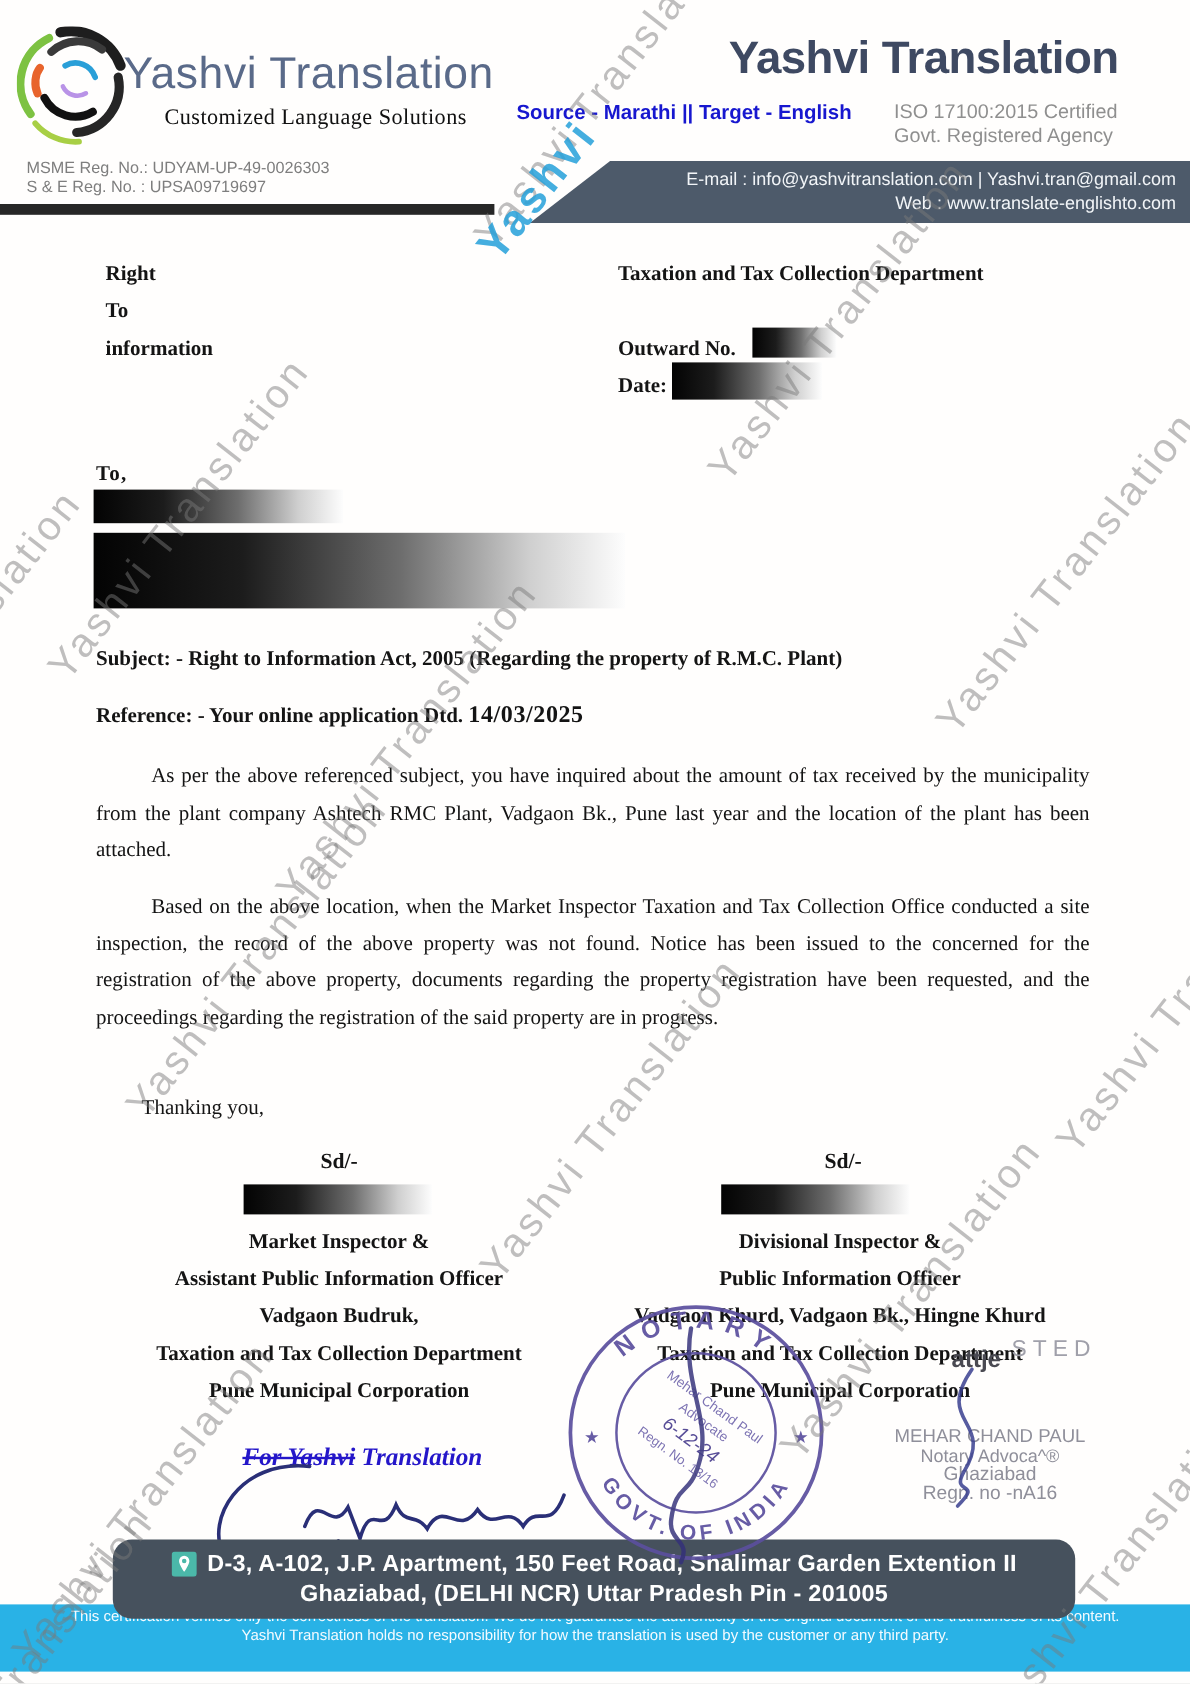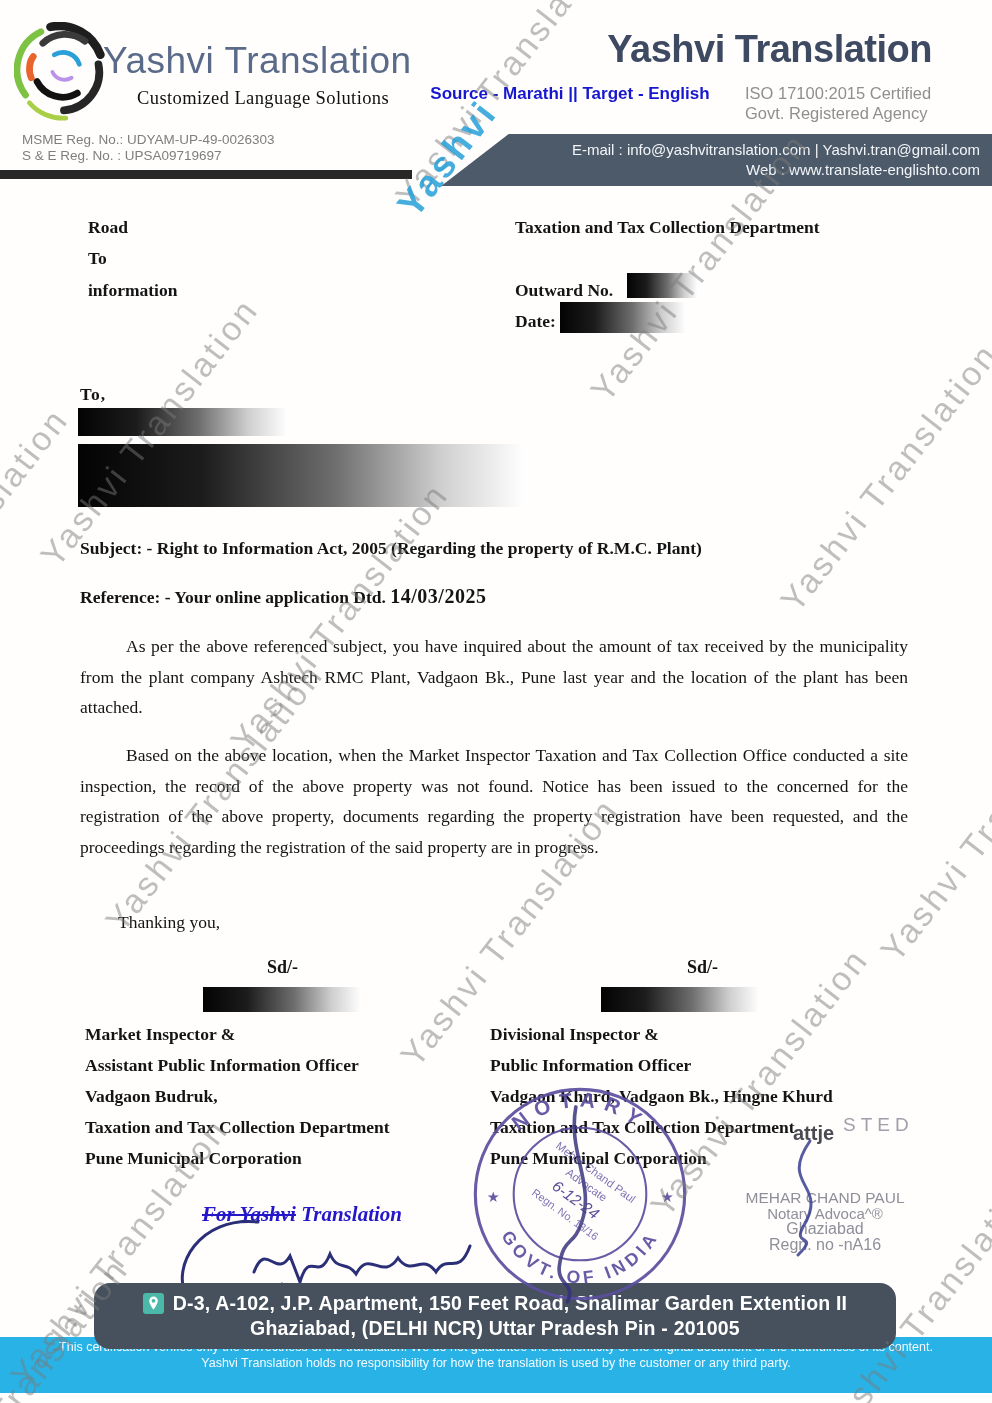--- a/index.html
+++ b/index.html
@@ -6,21 +6,21 @@
   .page{position:relative;width:992px;height:1403px;background:#fffefd;overflow:hidden;
         font-family:"Liberation Serif",serif;color:#141414;}
   .abs{position:absolute;}
   .sans{font-family:"Liberation Sans",sans-serif;}
   .b{font-weight:bold;}
   .redact{position:absolute;background:linear-gradient(90deg,#030303 0%,#1c1c1c 28%,#6e6e6e 58%,#cfcfcf 82%,#fdfdfd 100%);}
   .wm{position:absolute;font-family:"Liberation Sans",sans-serif;font-size:34px;letter-spacing:3px;
       color:rgba(122,122,122,0.48);white-space:nowrap;transform:rotate(-52deg);pointer-events:none;z-index:40;}
   .wm.cyan{color:rgba(36,160,217,0.85);font-weight:bold;font-size:37px;}
   .bodytext{position:absolute;left:80px;width:828px;text-align:justify;font-size:17.5px;line-height:30.5px;}
-  .sign-col{position:absolute;text-align:left;font-weight:bold;font-size:17.5px;line-height:31px;}
+  .sign-col{position:absolute;text-align:center;font-weight:bold;font-size:17.5px;line-height:31px;}
   .deptline{font-weight:bold;font-size:17.5px;line-height:31px;white-space:nowrap;}
   .footer-box{position:absolute;left:94px;top:1283px;width:802px;height:66px;background:#46515d;border-radius:16px;z-index:10;
               display:flex;flex-direction:column;justify-content:center;align-items:center;gap:2px;}
   .footer-line{color:#fff;font-family:"Liberation Sans",sans-serif;font-weight:bold;font-size:19.5px;letter-spacing:.2px;
                display:flex;align-items:center;gap:9px;}
   .cyan-band{position:absolute;left:0;top:1337px;width:992px;height:56px;background:#29b2e6;z-index:5;}
   .disc{position:absolute;left:0;width:992px;text-align:center;color:#f4fbff;font-family:"Liberation Sans",sans-serif;
         font-size:12.5px;z-index:6;}
   .bluetxt{color:#1717cf;font-weight:bold;font-family:"Liberation Sans",sans-serif;}
   .stamp-gray{color:#8f8f9a;font-family:"Liberation Sans",sans-serif;line-height:15.5px;text-align:center;}
@@ -55,21 +55,21 @@
   <div class="abs bluetxt" style="left:420px;top:84px;width:300px;text-align:center;font-size:17px;">Source - Marathi || Target - English</div>
   <div class="abs sans" style="left:745px;top:84px;font-size:16.5px;color:#8f8f8f;">ISO 17100:2015 Certified</div>
   <div class="abs sans" style="left:745px;top:104px;font-size:16.5px;color:#8f8f8f;">Govt. Registered Agency</div>
 
   <div class="abs" style="left:430px;top:134px;width:562px;height:52px;background:#4d5a6a;
        clip-path:polygon(14% 0,100% 0,100% 100%,2% 100%);">
     <div class="sans" style="position:absolute;right:12px;top:7px;color:#f2f5f8;font-size:15px;white-space:nowrap;text-align:right;">E-mail : info@yashvitranslation.com | Yashvi.tran@gmail.com</div>
     <div class="sans" style="position:absolute;right:12px;top:27px;color:#f2f5f8;font-size:15px;">Web : www.translate-englishto.com</div>
   </div>
 
-  <div class="abs deptline" style="left:88px;top:212px;">Road</div>
+  <div class="abs deptline" style="left:88px;top:212px;">Right</div>
   <div class="abs deptline" style="left:88px;top:243px;">To</div>
   <div class="abs deptline" style="left:88px;top:275px;">information</div>
 
   <div class="abs deptline" style="left:515px;top:212px;">Taxation and Tax Collection Department</div>
   <div class="abs deptline" style="left:515px;top:275px;text-align:right;">Outward No.</div>
   <div class="redact" style="left:627px;top:273px;width:70px;height:25px;"></div>
   <div class="abs deptline" style="left:515px;top:306px;">Date:</div>
   <div class="redact" style="left:560px;top:302px;width:125px;height:31px;"></div>
 
   <div class="abs b" style="left:80px;top:384px;font-size:17.5px;letter-spacing:1px;">To,</div>

